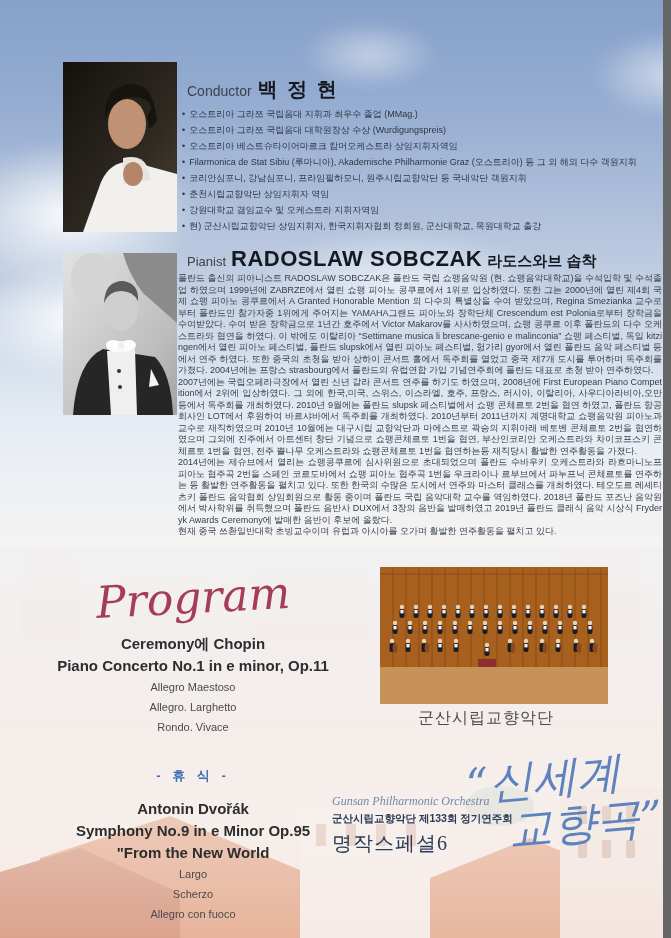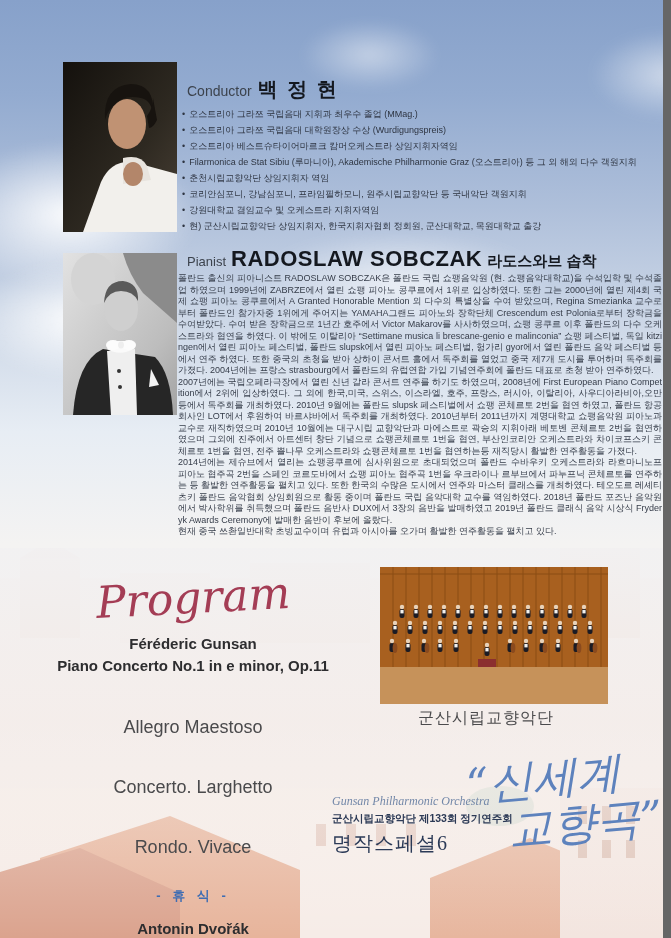--- a/index.html
+++ b/index.html
@@ -26,21 +26,21 @@
   .pia-header .role{font-size:13px;color:#3c434d;}
   .pia-header .ename{font-size:22px;font-weight:bold;color:#14181f;margin-left:5px;letter-spacing:.5px;}
   .pia-header .kname{font-size:15px;font-weight:bold;color:#14181f;margin-left:5px;}
   .bio{position:absolute;left:178px;top:273px;width:484px;}
   .bio p{margin:0;font-size:9px;line-height:11.5px;color:#353c49;text-align:justify;word-break:break-all;}
   
   .program{position:absolute;left:28px;top:572px;width:330px;text-align:center;}
   .program-title{font-family:"DejaVu Serif","Liberation Serif",serif;font-style:italic;font-size:44px;color:#a43d55;transform:rotate(-3deg);display:inline-block;margin-bottom:10px;}
   .composer{font-size:15px;font-weight:bold;color:#2d2d2f;line-height:22px;}
   .work{font-size:15px;font-weight:bold;color:#2d2d2f;line-height:22px;}
-  .movement{font-size:18px;color:#4a4a4c;line-height:20px;margin-top:40px;}
+  .movement{font-size:11px;color:#4a4a4c;line-height:20px;}
   .intermission{font-size:13px;font-weight:bold;color:#3f6db3;letter-spacing:4px;line-height:20px;margin:29px 0 12px 0;}
   .piece{margin-bottom:2px;}
   
   .orch-caption{position:absolute;left:418px;top:708px;font-size:16px;font-weight:normal;color:#4b4b4d;letter-spacing:1px;}
   .footer-block{position:absolute;left:332px;top:794px;width:170px;}
   .script-name{font-family:Liberation Serif, serif;font-style:italic;font-size:12px;color:#7287a8;white-space:nowrap;}
   .concert-title{font-size:10.5px;font-weight:bold;color:#2c3a56;margin-top:3px;white-space:nowrap;}
   .series-title{font-family:"Liberation Serif","DejaVu Serif",serif;font-size:20px;color:#2b3a57;margin-top:4px;letter-spacing:1px;}
   .callig{position:absolute;left:468px;top:752px;width:210px;transform:rotate(-5deg);color:#5d82bd;font-family:"DejaVu Serif","Liberation Serif",serif;font-style:italic;}
   .callig .l1{font-size:44px;line-height:48px;white-space:nowrap;}
@@ -117,22 +117,22 @@
 
   <div class="cond-header">
     <span class="role">Conductor</span><span class="kname">백 정 현</span>
   </div>
 
   <ul class="credentials">
     <li>오스트리아 그라쯔 국립음대 지휘과 최우수 졸업 (MMag.)</li>
     <li>오스트리아 그라쯔 국립음대 대학원장상 수상 (Wurdigungspreis)</li>
     <li>오스트리아 베스트슈타이어마르크 캄머오케스트라 상임지휘자역임</li>
     <li>Filarmonica de Stat Sibiu (루마니아), Akademische Philharmonie Graz (오스트리아) 등 그 외 해외 다수 객원지휘</li>
+    <li>코리안심포니, 강남심포니, 프라임필하모니, 원주시립교향악단 등 국내악단 객원지휘</li>
     <li>춘천시립교향악단 상임지휘자 역임</li>
-    <li>코리안심포니, 강남심포니, 프라임필하모니, 원주시립교향악단 등 국내악단 객원지휘</li>
     <li>강원대학교 겸임교수 및 오케스트라 지휘자역임</li>
     <li>현) 군산시립교향악단 상임지휘자, 한국지휘자협회 정회원, 군산대학교, 목원대학교 출강</li>
   </ul>
 
   <svg id="pianist-photo" class="photo" width="114" height="162" viewBox="0 0 114 162">
     <defs>
       <linearGradient id="pbg" x1="0" y1="0" x2="1" y2="1">
         <stop offset="0" stop-color="#e2e2e2"></stop>
           <stop offset="0.7" stop-color="#bdbdbd"></stop>
           <stop offset="1" stop-color="#a3a3a3"></stop>
@@ -161,24 +161,24 @@
   <div class="bio">
     <p>폴란드 출신의 피아니스트 RADOSLAW SOBCZAK은 폴란드 국립 쇼팽음악원 (현. 쇼팽음악대학교)을 수석입학 및 수석졸업 하였으며 1999년에 ZABRZE에서 열린 쇼팽 피아노 콩쿠르에서 1위로 입상하였다. 또한 그는 2000년에 열린 제4회 국제 쇼팽 피아노 콩쿠르에서 A Granted Honorable Mention 외 다수의 특별상을 수여 받았으며, Regina Smezianka 교수로부터 폴란드인 참가자중 1위에게 주어지는 YAMAHA그랜드 피아노와 장학단체 Crescendum est Polonia로부터 장학금을 수여받았다. 수여 받은 장학금으로 1년간 호주에서 Victor Makarov를 사사하였으며, 쇼팽 콩쿠르 이후 폴란드의 다수 오케스트라와 협연을 하였다. 이 밖에도 이탈리아 “Settimane musica li brescane-genio e malinconia” 쇼팽 페스티벌, 독일 kitzingen에서 열린 피아노 페스티벌, 폴란드 slupsk에서 열린 피아노 페스티벌, 헝가리 gyor에서 열린 폴란드 음악 페스티벌 등에서 연주 하였다. 또한 중국의 초청을 받아 상하이 콘서트 홀에서 독주회를 열었고 중국 제7개 도시를 투어하며 독주회를 가졌다. 2004년에는 프랑스 strasbourg에서 폴란드의 유럽연합 가입 기념연주회에 폴란드 대표로 초청 받아 연주하였다.</p>
     <p>2007년에는 국립오페라극장에서 열린 신년 갈라 콘서트 연주를 하기도 하였으며, 2008년에 First European Piano Competition에서 2위에 입상하였다. 그 외에 한국,미국, 스위스, 이스라엘, 호주, 프랑스, 러시아, 이탈리아, 사우디아라비아,오만 등에서 독주회를 개최하였다. 2010년 9월에는 폴란드 slupsk 페스티벌에서 쇼팽 콘체르토 2번을 협연 하였고, 폴란드 항공회사인 LOT에서 후원하여 바르샤바에서 독주회를 개최하였다. 2010년부터 2011년까지 계명대학교 쇼팽음악원 피아노과 교수로 재직하였으며 2010년 10월에는 대구시립 교향악단과 마에스트로 곽승의 지휘아래 베토벤 콘체르토 2번을 협연하였으며 그외에 진주에서 아트센터 창단 기념으로 쇼팽콘체르토 1번을 협연, 부산인코리안 오케스트라와 차이코프스키 콘체르토 1번을 협연, 전주 쁠나무 오케스트라와 쇼팽콘체르토 1번을 협연하는등 재직당시 활발한 연주활동을 가졌다.</p>
     <p>2014년에는 제슈브에서 열리는 쇼팽콩쿠르에 심사위원으로 초대되었으며 폴란드 수바우키 오케스트라와 라흐마니노프 피아노 협주곡 2번을 스페인 코르도바에서 쇼팽 피아노 협주곡 1번을 우크라이나 르부브에서 파누프닉 콘체르토를 연주하는 등 활발한 연주활동을 펼치고 있다. 또한 한국의 수많은 도시에서 연주와 마스터 클래스를 개최하였다. 테오도르 레셰티츠키 폴란드 음악협회 상임회원으로 활동 중이며 폴란드 국립 음악대학 교수를 역임하였다. 2018년 폴란드 포즈난 음악원에서 박사학위를 취득했으며 폴란드 음반사 DUX에서 3장의 음반을 발매하였고 2019년 폴란드 클래식 음악 시상식 Fryderyk Awards Ceremony에 발매한 음반이 후보에 올랐다.</p>
     <p>현재 중국 쓰촨일반대학 초빙교수이며 유럽과 아시아를 오가며 활발한 연주활동을 펼치고 있다.</p>
   </div>
 
   <div class="program">
     <div class="program-title">Program</div>
     <div class="piece">
-      <div class="composer">Féréderic Gunsan</div>
+      <div class="composer">Ceremony에 Chopin</div>
       <div class="work">Piano Concerto No.1 in e minor, Op.11</div>
       <div class="movement">Allegro Maestoso</div>
-      <div class="movement">Concerto. Larghetto</div>
+      <div class="movement">Allegro. Larghetto</div>
       <div class="movement">Rondo. Vivace</div>
     </div>
     <div class="intermission">- 휴 식 -</div>
     <div class="piece">
       <div class="composer">Antonin Dvořák</div>
       <div class="work">Symphony No.9 in e Minor Op.95</div>
       <div class="work">"From the New World</div>
       <div class="movement">Largo</div>
       <div class="movement">Scherzo</div>
       <div class="movement">Allegro con fuoco</div>

